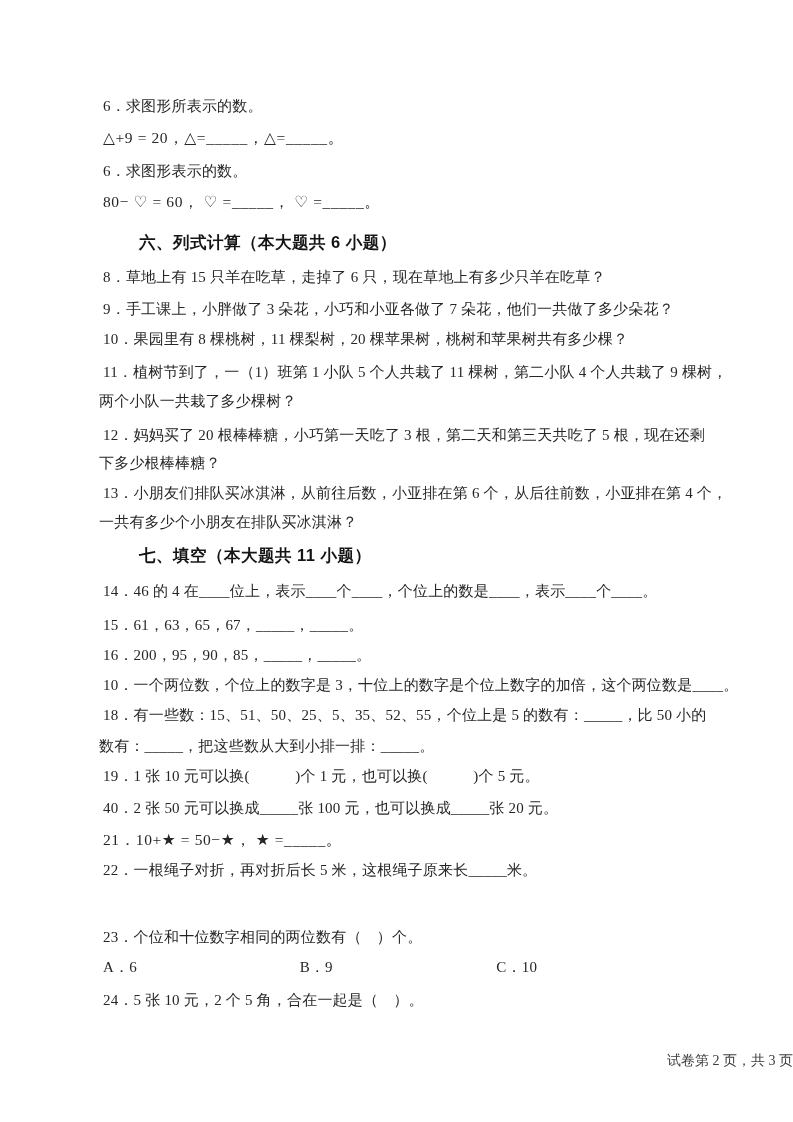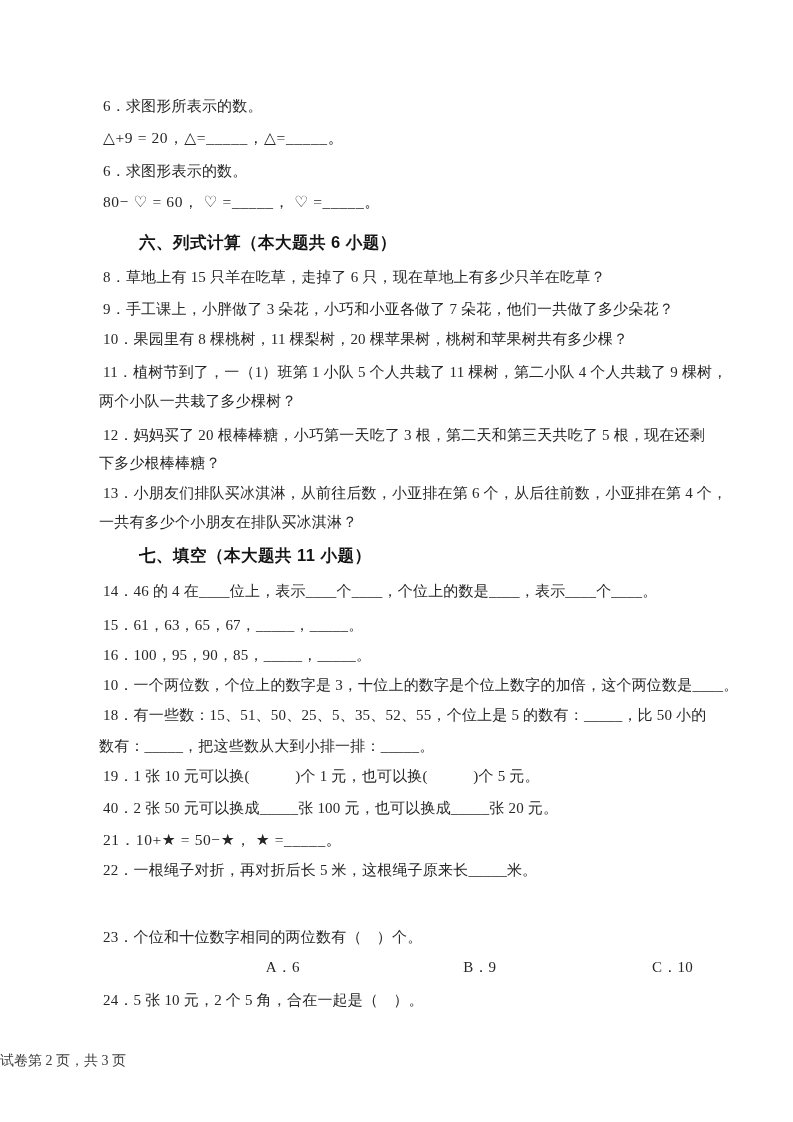--- a/index.html
+++ b/index.html
@@ -26,27 +26,27 @@
   .h {
     font-family: "Liberation Sans", "DejaVu Sans", sans-serif;
     font-weight: 700;
     font-size: 16.5px;
     color: #141414;
     letter-spacing: 0.5px;
     margin-left: 36px;
   }
   .formula { font-size: 15.5px; letter-spacing: 0.6px; }
   .opts { display: flex; width: 590px; right: auto; }
-  .opt { width: 33.33%; text-align: right; }
+  .opt { width: 33.33%; }
   .footer {
     position: absolute;
     top: 1052px;
     left: 0;
     width: 100%;
-    text-align: left;
+    text-align: right;
     font-size: 14px;
     color: #3a3a3a;
   }
 </style>
 </head>
 <body>
 
 <div class="doc">
 
   <div class="ln" style="top:96px">6．求图形所表示的数。</div>
@@ -63,21 +63,21 @@
   <div class="ln cont" style="top:391px">两个小队一共栽了多少棵树？</div>
   <div class="ln" style="top:425px">12．妈妈买了 20 根棒棒糖，小巧第一天吃了 3 根，第二天和第三天共吃了 5 根，现在还剩</div>
   <div class="ln cont" style="top:453px">下多少根棒棒糖？</div>
   <div class="ln" style="top:483px">13．小朋友们排队买冰淇淋，从前往后数，小亚排在第 6 个，从后往前数，小亚排在第 4 个，</div>
   <div class="ln cont" style="top:512px">一共有多少个小朋友在排队买冰淇淋？</div>
 
   <div class="ln h" style="top:545px">七、填空（本大题共 11 小题）</div>
 
   <div class="ln" style="top:581px">14．46 的 4 在____位上，表示____个____，个位上的数是____，表示____个____。</div>
   <div class="ln" style="top:615px">15．61，63，65，67，_____，_____。</div>
-  <div class="ln" style="top:645px">16．100，95，90，85，_____，_____。</div>
+  <div class="ln" style="top:645px">16．200，95，90，85，_____，_____。</div>
   <div class="ln" style="top:675px">10．一个两位数，个位上的数字是 3，十位上的数字是个位上数字的加倍，这个两位数是____。</div>
   <div class="ln" style="top:705px">18．有一些数：15、51、50、25、5、35、52、55，个位上是 5 的数有：_____，比 50 小的</div>
   <div class="ln cont" style="top:736px">数有：_____，把这些数从大到小排一排：_____。</div>
   <div class="ln" style="top:766px">19．1 张 10 元可以换(　　　)个 1 元，也可以换(　　　)个 5 元。</div>
   <div class="ln" style="top:798px">40．2 张 50 元可以换成_____张 100 元，也可以换成_____张 20 元。</div>
   <div class="ln formula" style="top:830px">21．10+★ = 50−★， ★ =_____。</div>
   <div class="ln" style="top:860px">22．一根绳子对折，再对折后长 5 米，这根绳子原来长_____米。</div>
 
 
   <div class="ln" style="top:927px">23．个位和十位数字相同的两位数有（　）个。</div>

